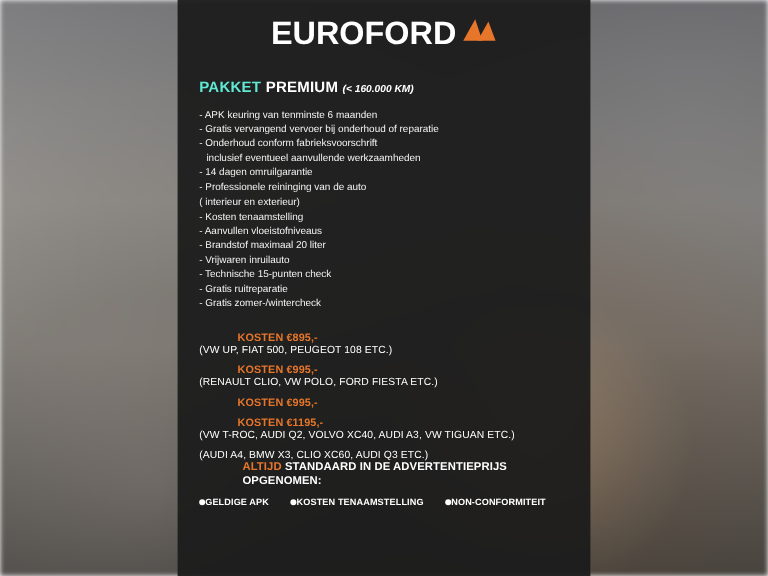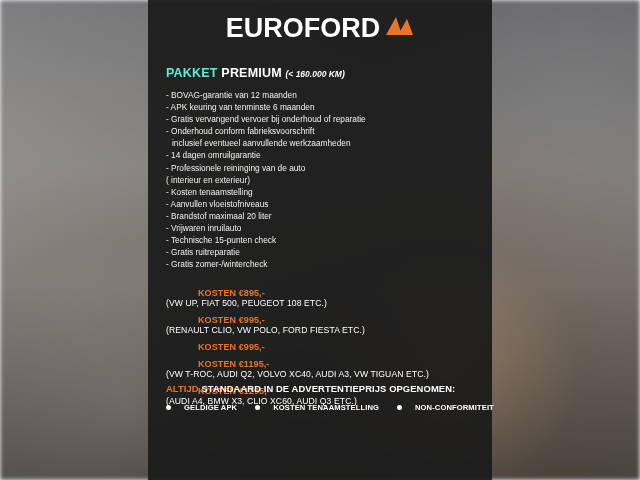--- a/index.html
+++ b/index.html
@@ -126,34 +126,35 @@
     position: absolute;
     left: 18px;
     right: 18px;
     top: 383px;
   }
   .footer-title {
     font-size: 9.4px;
     font-weight: bold;
     color: #ffffff;
     letter-spacing: 0.1px;
+    margin-left: 36px;
   }
   .footer-title .altijd {
     color: #e8762a;
   }
   .footer-items {
     margin-top: 9px;
     display: flex;
     gap: 18px;
     align-items: center;
   }
   .footer-item {
     display: flex;
     align-items: center;
-    gap: 13px;
+    gap: 0;
     font-size: 7.6px;
     font-weight: bold;
     color: #ffffff;
     letter-spacing: 0.1px;
     white-space: nowrap;
   }
   .dot {
     width: 5px;
     height: 5px;
     border-radius: 50%;
@@ -178,21 +179,20 @@
           </svg></span>
     </div>
 
     <div class="section-title">
       <span class="pakket">PAKKET</span>
       <span>PREMIUM</span>
       <span class="mileage">(&lt; 160.000 KM)</span>
     </div>
 
     <div class="bullets">
-      <div>- BOVAG-garantie van 12 maanden</div>
       <div>- APK keuring van tenminste 6 maanden</div>
       <div>- Gratis vervangend vervoer bij onderhoud of reparatie</div>
       <div>- Onderhoud conform fabrieksvoorschrift</div>
       <div class="indent">inclusief eventueel aanvullende werkzaamheden</div>
       <div>- 14 dagen omruilgarantie</div>
       <div>- Professionele reininging van de auto</div>
       <div>( interieur en exterieur)</div>
       <div>- Kosten tenaamstelling</div>
       <div>- Aanvullen vloeistofniveaus</div>
       <div>- Brandstof maximaal 20 liter</div>
@@ -212,21 +212,20 @@
         <div class="models-line">(RENAULT CLIO, VW POLO, FORD FIESTA ETC.)</div>
       </div>
       <div class="price-block">
         <div class="price-line">KOSTEN €995,-</div>
       </div>
       <div class="price-block">
         <div class="price-line">KOSTEN €1195,-</div>
         <div class="models-line">(VW T-ROC, AUDI Q2, VOLVO XC40, AUDI A3, VW TIGUAN ETC.)</div>
       </div>
       <div class="price-block">
-        <div class="price-line">KOSTEN €1295,-</div>
         <div class="models-line">(AUDI A4, BMW X3, CLIO XC60, AUDI Q3 ETC.)</div>
       </div>
     </div>
 
     <div class="footer">
       <div class="footer-title">
         <span class="altijd">ALTIJD</span>
         <span>STANDAARD IN DE ADVERTENTIEPRIJS OPGENOMEN:</span>
       </div>
       <div class="footer-items">

